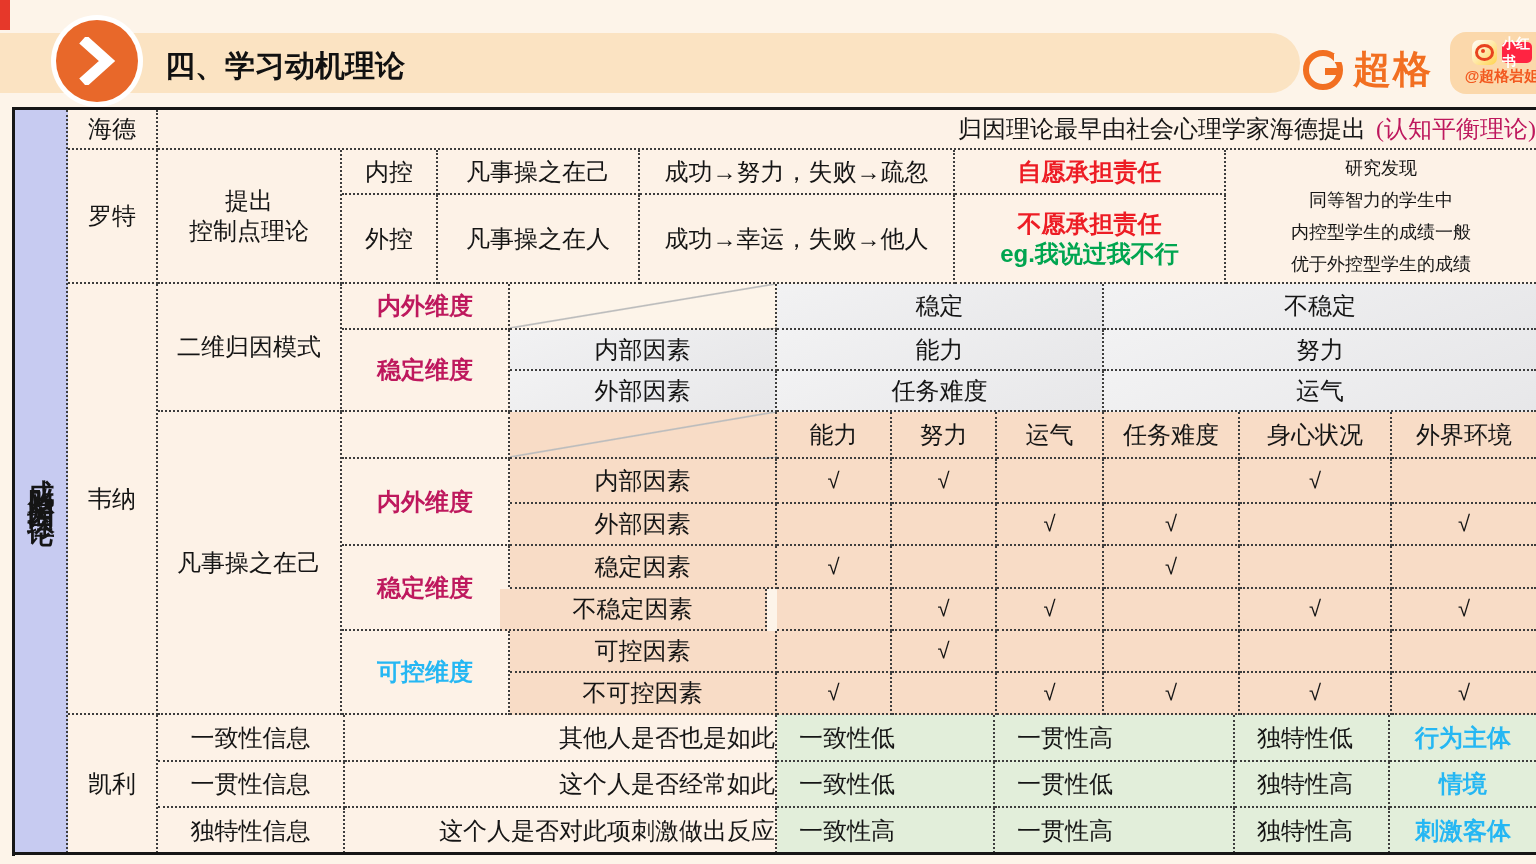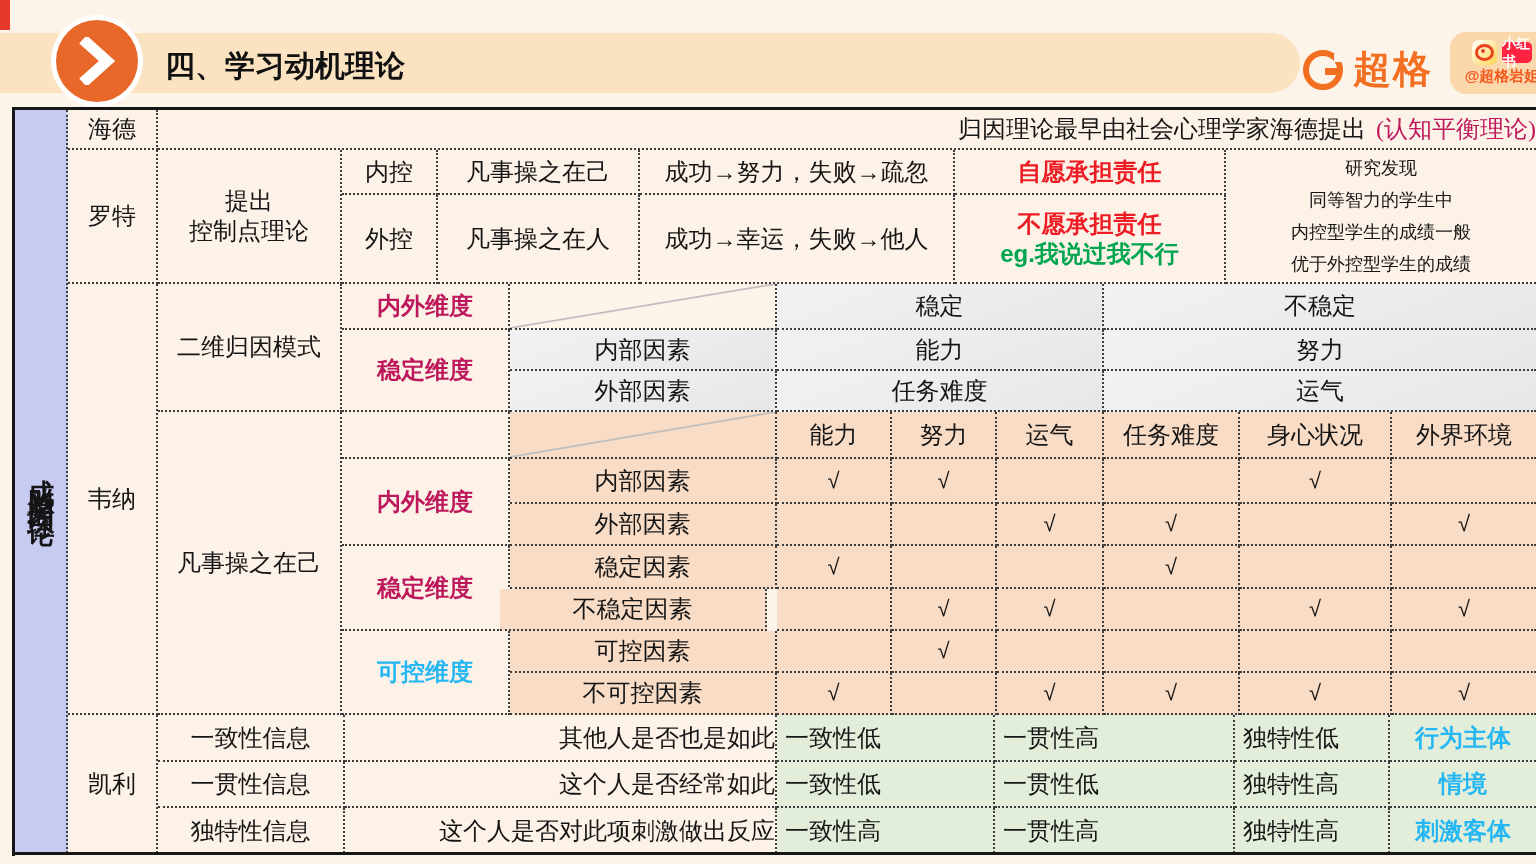--- a/index.html
+++ b/index.html
@@ -50,21 +50,21 @@
   .oj{color:#be185d;font-weight:bold;}
   .cy{color:#25b7f3;font-weight:bold;}
   .rd{color:#ed1c24;font-weight:bold;}
   .gr{color:#00a550;font-weight:bold;}
   .gold{color:#be185d;font-family:Liberation Serif, serif;}
   .ck{font-size:22px;}
   .rail-txt{writing-mode:vertical-rl;text-orientation:upright;font-weight:bold;font-size:27px;
             letter-spacing:8px;}
   .stack{display:flex;flex-direction:column;align-items:center;justify-content:center;}
   .finding{font-size:18px;line-height:32px;}
-  .glft{justify-content:flex-start;text-align:center;padding-left:8px;}
+  .glft{justify-content:flex-start;text-align:center;padding-left:22px;}
 </style>
 </head>
 <body>
 
 <div class="slide">
 
   <div class="corner"></div>
   <div class="band"></div>
   <div class="marker">
     <div class="marker-inner">

